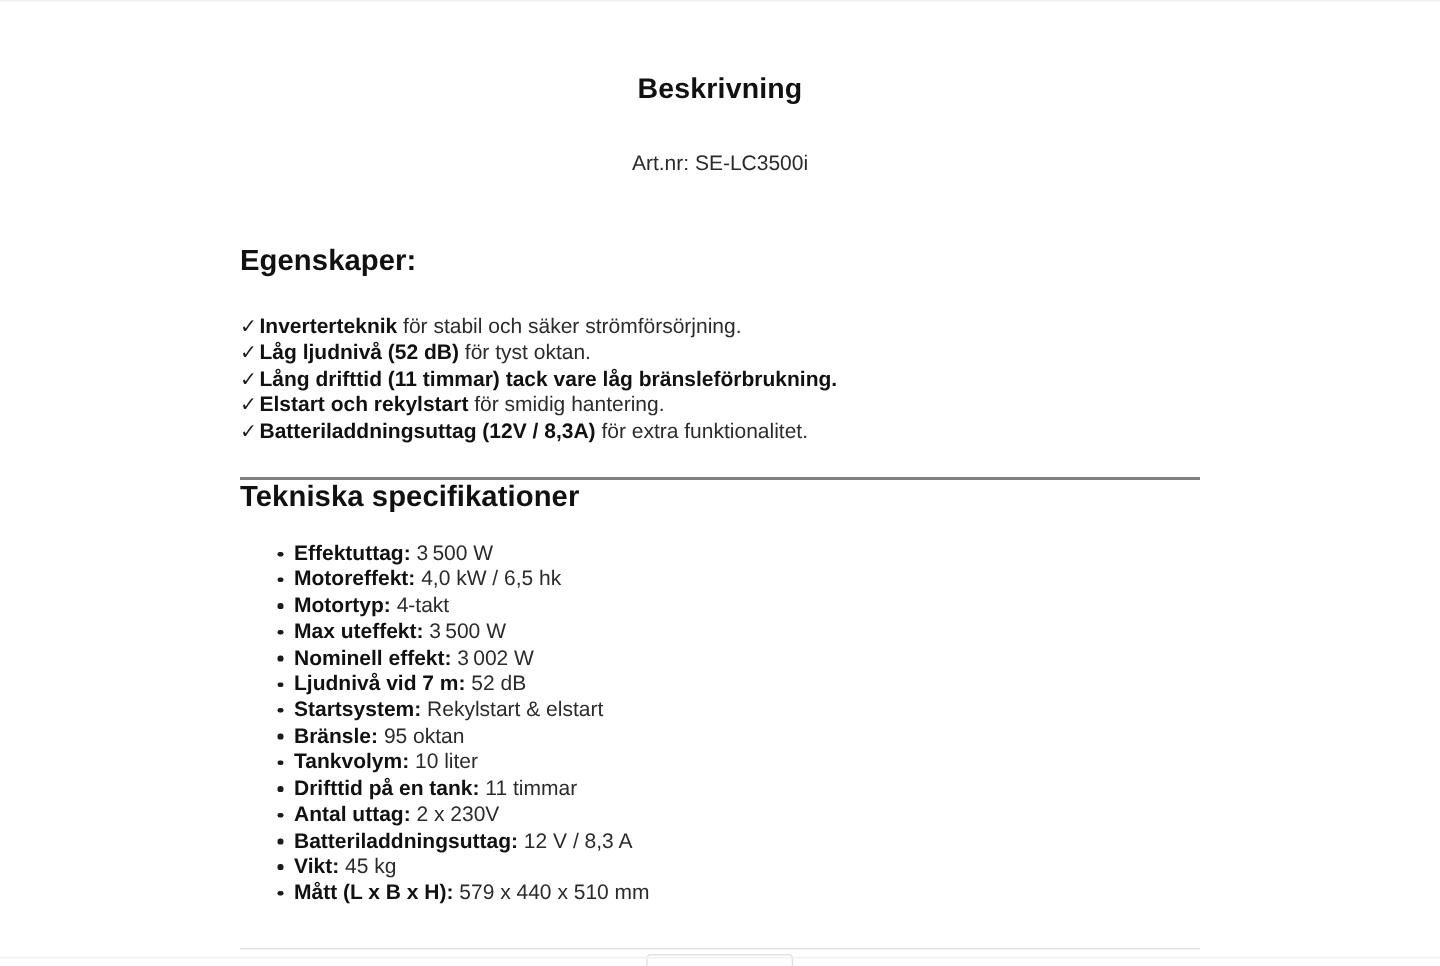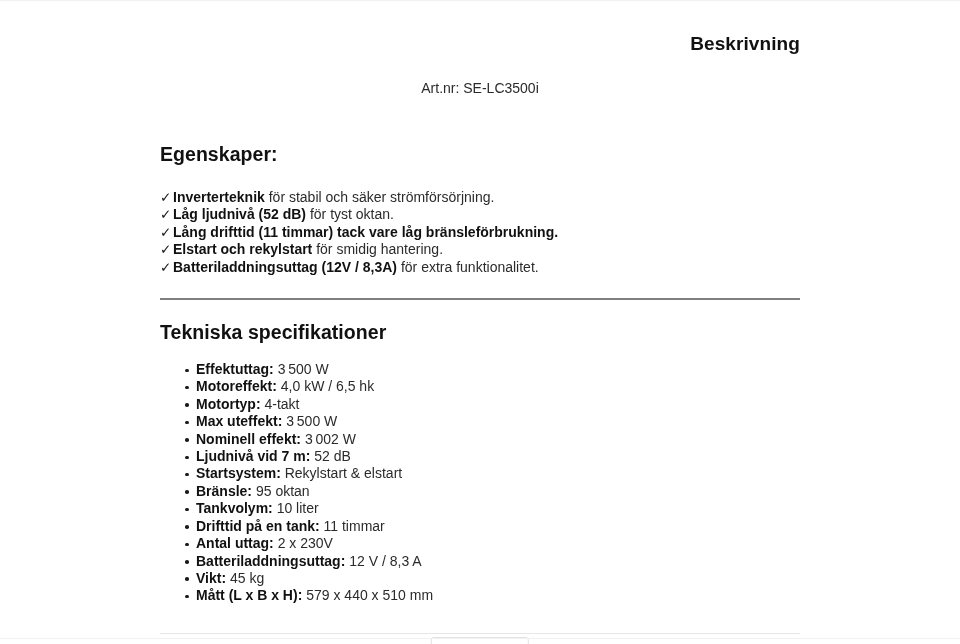--- a/index.html
+++ b/index.html
@@ -27,22 +27,22 @@
   .page-bottom-rule { top: 638px; }
 
   .content {
     width: 640px;
     margin: 0 auto;
     padding-top: 33px;
     box-sizing: content-box;
   }
 
   .doc-title {
-    margin: 0;
-    text-align: right;
+    margin: 16px;
+    text-align: center;
     font-size: 19px;
     font-weight: bold;
     letter-spacing: .1px;
     color: #111111;
   }
   .doc-subtitle {
     margin: 12px;
     padding-top: 13px;
     text-align: center;
     font-size: 14px;
@@ -82,21 +82,21 @@
     color: #111111;
   }
   .feature-rest { font-weight: normal; }
 
   .rule-strong {
     height: 2px;
     background: #808080;
     margin-top: 22px;
   }
 
-  .specs-heading { padding-top: 21px; }
+  .specs-heading { }
 
   .specs-list {
     margin: 0;
     padding: 17px 0 0 36px;
     list-style: none;
   }
   .specs-list li {
     position: relative;
     font-size: 14px;
     line-height: 17.4px;

